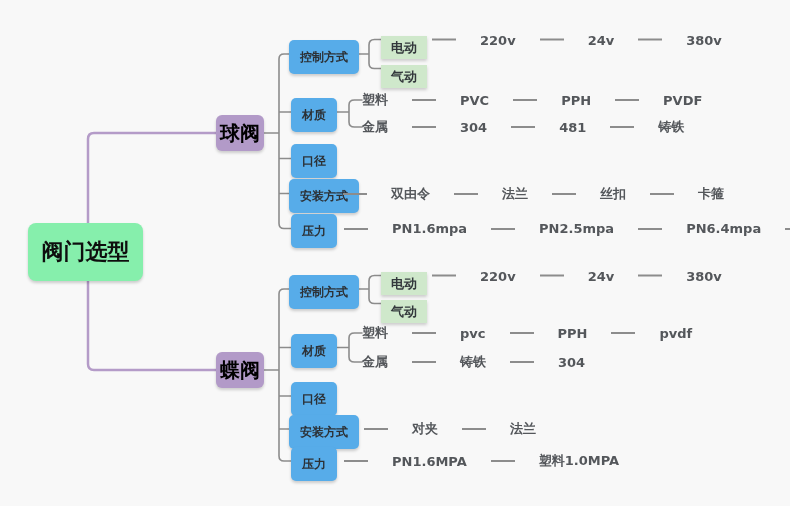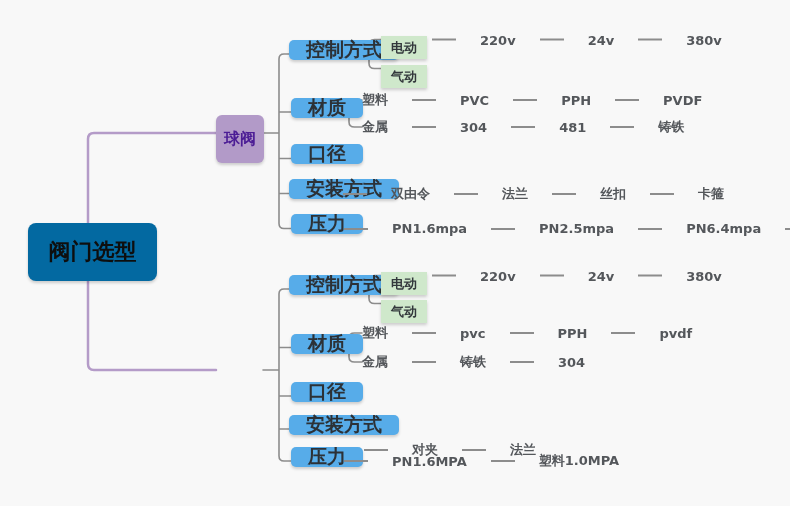--- a/index.html
+++ b/index.html
@@ -7,23 +7,23 @@
     width:790px;height:506px;background:#f8f8f8;overflow:hidden;
     font-family:"DejaVu Sans","Liberation Sans",sans-serif;
   }
   .canvas{position:relative;width:790px;height:506px;}
   svg.wires{position:absolute;left:0;top:0;z-index:0;}
   .node{
     position:absolute;z-index:1;display:flex;align-items:center;justify-content:center;
     font-weight:bold;border-radius:5px;box-shadow:0 2px 3px rgba(0,0,0,0.18);
     color:#20252a;white-space:nowrap;box-sizing:border-box;cursor:default;
   }
-  .root-node{background:#0369a1;width:129px;height:58px;font-size:22px;color:#0e0e0e;border-radius:8px;}
-  .branch-node{background:#B29AC8;width:48px;height:48px;font-size:16px;color:#4c1d95;border-radius:6px;}
-  .cat-node{background:#57ACE9;height:20px;padding:0 17px;font-size:19px;color:#2c3136;}
+  .root-node{background:#86efac;width:115px;height:58px;font-size:22px;color:#0e0e0e;border-radius:8px;}
+  .branch-node{background:#B29AC8;width:48px;height:36px;font-size:20px;color:#000000;border-radius:6px;}
+  .cat-node{background:#57ACE9;height:34px;padding:0 11px;font-size:12px;color:#2c3136;}
   .sub-node{background:#CFE8CB;height:23px;padding:0 10px;font-size:13px;color:#33383c;border-radius:0;margin-top:8px;}
   .chain{
     position:absolute;z-index:1;display:flex;align-items:center;
     transform:translateY(-50%);white-space:nowrap;gap:17px;
   }
   .leaf{font-size:13px;font-weight:bold;color:#54575b;}
   .seg{width:24px;height:0;border-top:2px solid #8c8c8c;margin:0 7px;}
 </style>
 </head>
 <body>
@@ -43,20 +43,21 @@
     <path d="M263 370 H279 M279 370 V294 Q279 289 284 289 H291 M279 370 V456 Q279 461 284 461 H291 M279 347.5 H291 M279 396 H291 M279 429 H291" fill="none" stroke="#8c8c8c" stroke-width="1.6" stroke-linecap="round"></path>
 
     <path d="M357 289 H369 M369 289 V281 Q369 275.5 374.5 275.5 H381 M369 289 V298.5 Q369 303.5 374.5 303.5 H381" fill="none" stroke="#8c8c8c" stroke-width="1.6" stroke-linecap="round"></path>
 
     <path d="M337 347.5 H349 M349 347.5 V338 Q349 333 354.5 333 H362 M349 347.5 V357 Q349 362 354.5 362 H362" fill="none" stroke="#8c8c8c" stroke-width="1.6" stroke-linecap="round"></path>
   </svg>
 
   <div class="node root-node" style="left:28px;top:223px">阀门选型</div>
 
   <div class="node branch-node" style="left:216px;top:115px">球阀</div>
+  <div class="node branch-node" style="left:216px;top:352px">蝶阀</div>
 
   <div class="node cat-node" style="left:289px;top:40px">控制方式</div>
   <div class="node cat-node" style="left:291px;top:98px">材质</div>
   <div class="node cat-node" style="left:291px;top:144px">口径</div>
   <div class="node cat-node" style="left:289px;top:179px">安装方式</div>
   <div class="node cat-node" style="left:291px;top:214px">压力</div>
 
   <div class="node sub-node" style="left:381px;top:28px">电动</div>
   <div class="node sub-node" style="left:381px;top:57px">气动</div>
 
@@ -140,21 +141,21 @@
   </div>
 
   <div class="chain" style="left:362px;top:362px">
     <span class="leaf">金属</span>
     <span class="seg"></span>
     <span class="leaf">铸铁</span>
     <span class="seg"></span>
     <span class="leaf">304</span>
   </div>
 
-  <div class="chain" style="left:357px;top:450px">
+  <div class="chain" style="left:357px;top:429px">
     <span class="seg"></span>
     <span class="leaf">对夹</span>
     <span class="seg"></span>
     <span class="leaf">法兰</span>
   </div>
 
   <div class="chain" style="left:337px;top:461px">
     <span class="seg"></span>
     <span class="leaf">PN1.6MPA</span>
     <span class="seg"></span>

